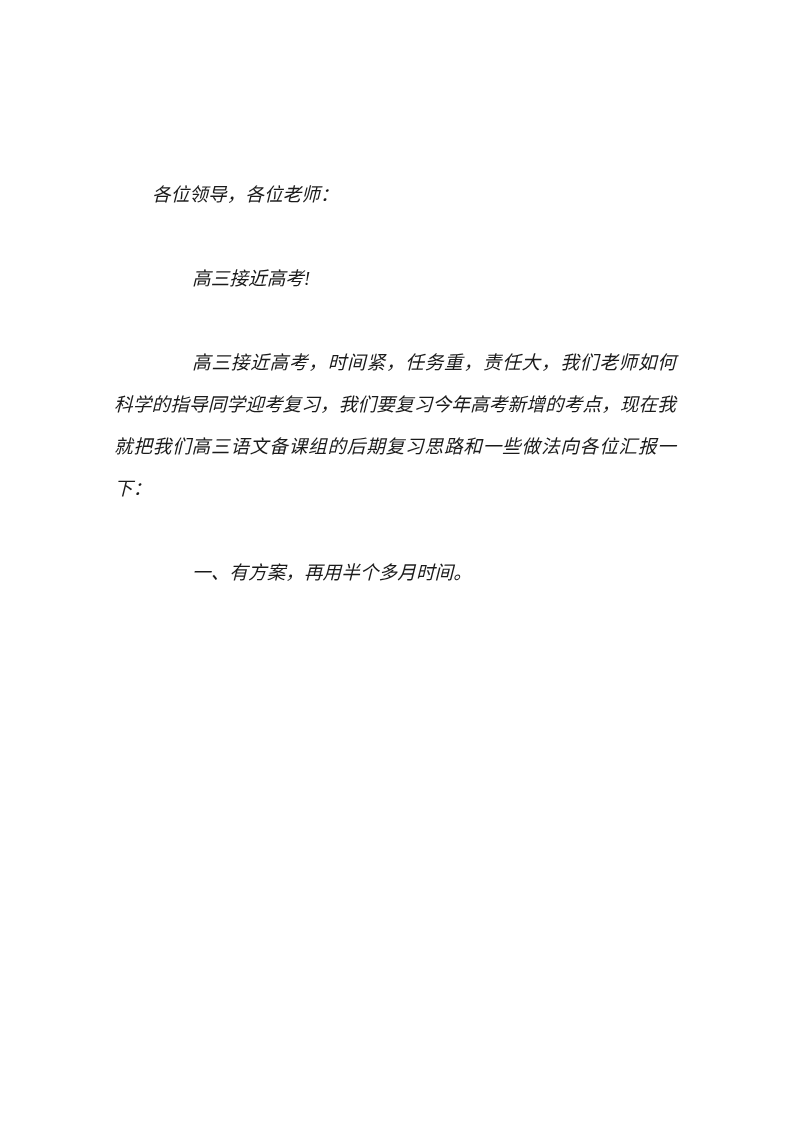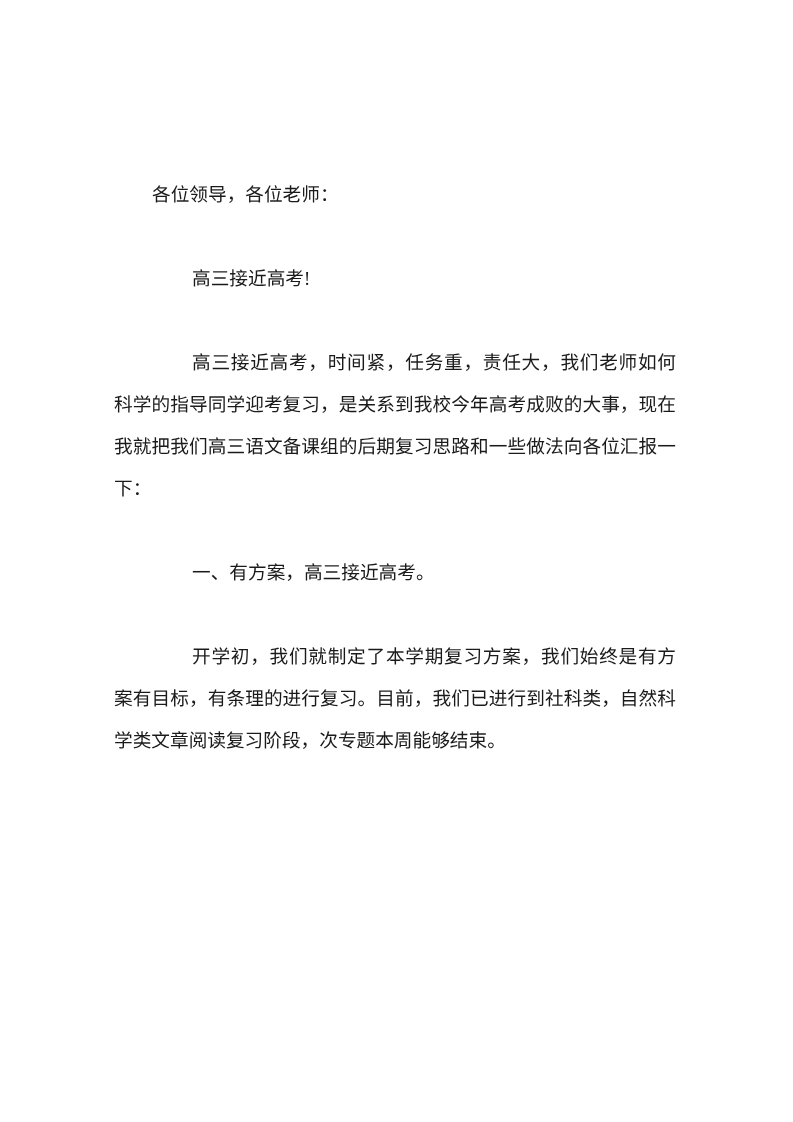--- a/index.html
+++ b/index.html
@@ -15,20 +15,21 @@
     overflow: hidden;
     box-sizing: border-box;
     font-family: "Liberation Serif", "DejaVu Serif", serif;
   }
   .doc-body {
     position: absolute;
     left: 114px;
     top: 174px;
     width: 562px;
     color: #1a1a1a;
+    font-style: italic;
   }
   .doc-body p {
     margin: 42px 0 0 0;
     font-size: 14pt;
     line-height: 42px;
     text-align: justify;
     text-justify: inter-ideograph;
     letter-spacing: 0;
     word-break: break-all;
   }
@@ -39,17 +40,16 @@
   .indent-body       { text-indent: 78px; }
   
 </style>
 </head>
 <body>
 
 <div class="page">
   <div class="doc-body">
     <p class="indent-salutation">各位领导，各位老师：</p>
     <p class="indent-body">高三接近高考!</p>
-    <p class="indent-body">高三接近高考，时间紧，任务重，责任大，我们老师如何科学的指导同学迎考复习，是关系到我校今年高考成败的大事，现在我就把我们高三语文备课组的后期复习思路和一些做法向各位汇报一下：</p>
-    <p class="indent-body">一、有方案，高三接近高考。</p>
-    <p class="indent-body">开学初，我们就制定了本学期复习方案，我们始终是有方案有目标，有条理的进行复习。目前，我们已进行到社科类，自然科学类文章阅读复习阶段，次专题本周能够结束。</p>
+    <p class="indent-body">高三接近高考，时间紧，任务重，责任大，我们老师如何科学的指导同学迎考复习，我们要复习今年高考新增的考点，现在我就把我们高三语文备课组的后期复习思路和一些做法向各位汇报一下：</p>
+    <p class="indent-body">一、有方案，再用半个多月时间。</p>
   </div>
 </div>
 
 </body></html>

